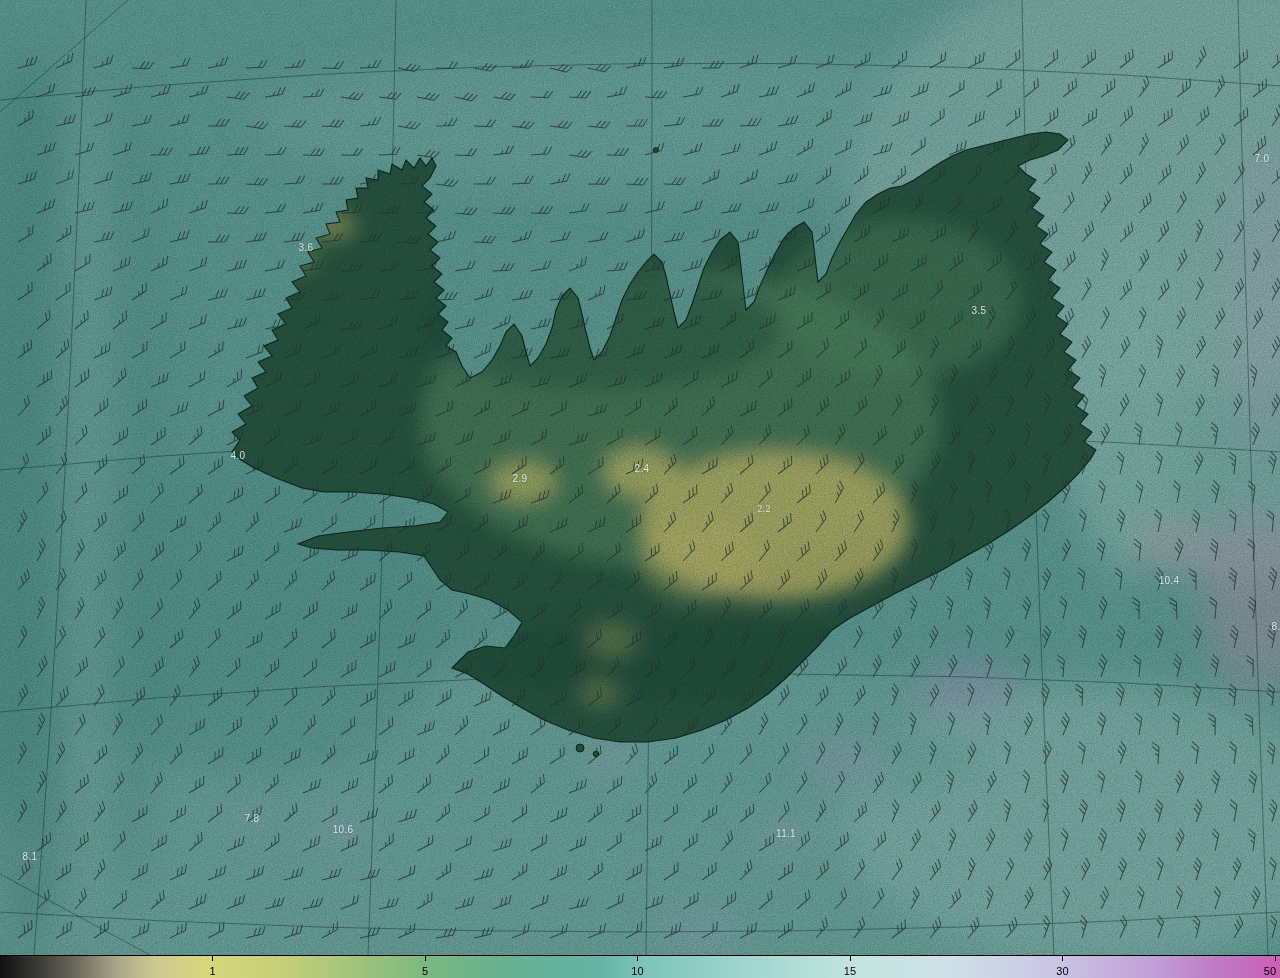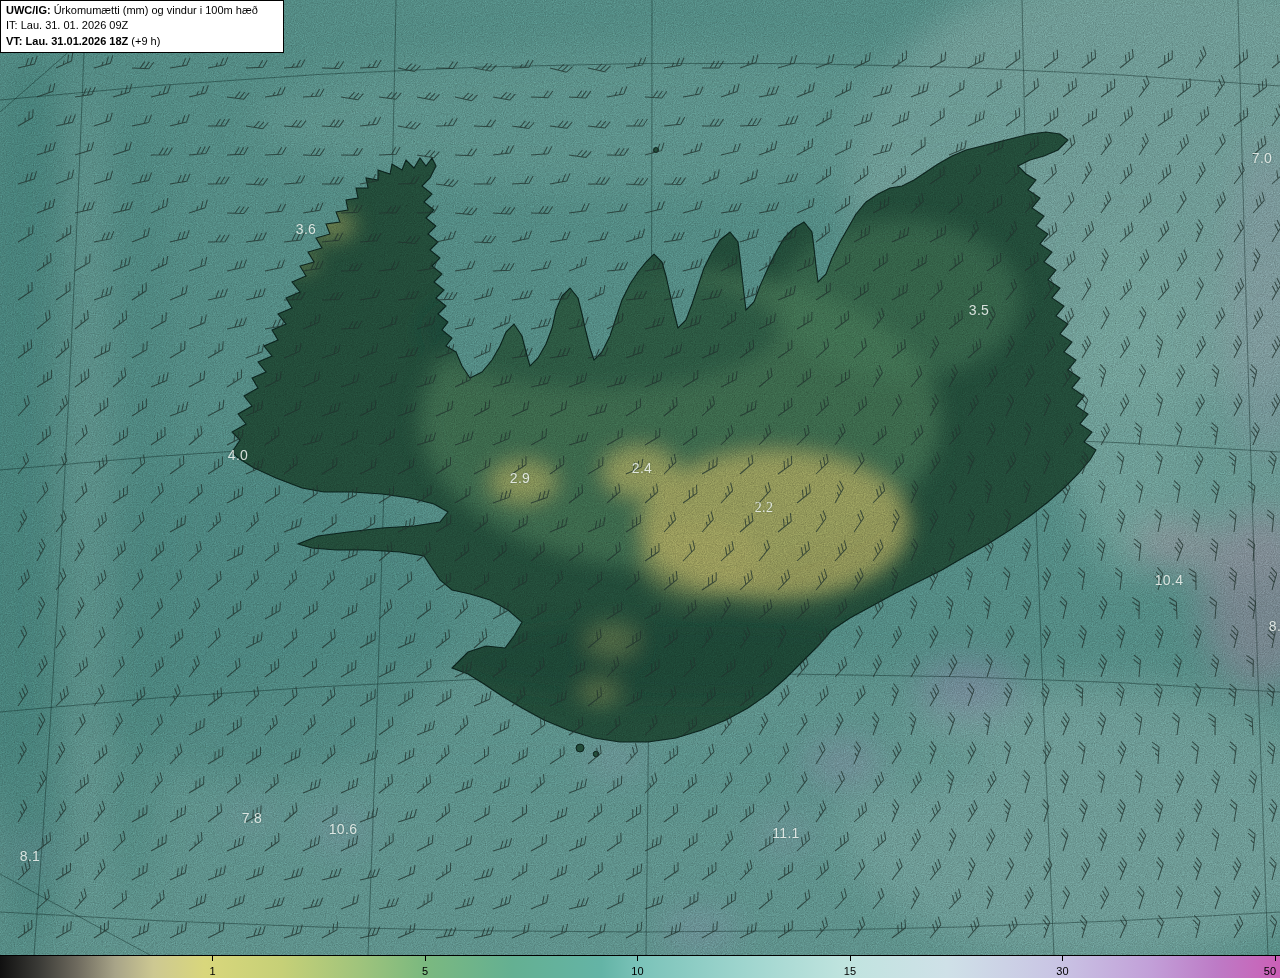--- a/index.html
+++ b/index.html
@@ -4,21 +4,21 @@
 <style>
   html,body{margin:0;padding:0;background:#222;}
   #app{
     position:relative;width:1280px;height:978px;overflow:hidden;
     font-family:"Liberation Sans",sans-serif;background:#72bdb4;
   }
   #map-svg{position:absolute;left:0;top:0;z-index:0;display:block;}
   #value-labels{position:absolute;left:0;top:0;width:1280px;height:955px;pointer-events:none;z-index:20;}
   .map-val{
     position:absolute;transform:translate(-50%,-50%);
-    font-size:14px;color:#eef3ef;opacity:.88;letter-spacing:.3px;
+    font-size:10px;color:#eef3ef;opacity:.88;letter-spacing:.3px;
     text-shadow:0 0 2px rgba(35,70,60,.55);white-space:nowrap;
   }
   .title-box{
     position:absolute;top:0;left:0;width:272px;background:#ffffff;
     border:1px solid #000;padding:2px 5px 3px 5px;font-size:11px;line-height:1.4;
     color:#000;z-index:30;
   }
   .tb-line{white-space:nowrap;}
   .colorbar{
     position:absolute;left:0;bottom:0;width:1280px;height:22px;
@@ -1161,46 +1161,35 @@
         <path d="M0 0L17 0M17 0L21.5 -7M12.5 0L17 -7M8 0L10.5 -3.5" transform="translate(1082 938) rotate(-73.6)"></path>
         <path d="M0 0L17 0M17 0L21.5 -7M12.5 0L17 -7" transform="translate(1120 938) rotate(-66.1)"></path>
         <path d="M0 0L17 0M17 0L21.5 -7M12.5 0L17 -7" transform="translate(1158 938) rotate(-70.9)"></path>
         <path d="M0 0L17 0M17 0L21.5 -7M12.5 0L17 -7M8 0L10.5 -3.5" transform="translate(1196 938) rotate(-76.5)"></path>
         <path d="M0 0L17 0M17 0L21.5 -7M12.5 0L17 -7M8 0L12.5 -7" transform="translate(1234 938) rotate(-58.6)"></path>
         <path d="M0 0L17 0M17 0L21.5 -7M12.5 0L17 -7" transform="translate(1272 938) rotate(-74.1)"></path>
       </g>
   </svg>
 
   <div id="value-labels">
-      <span class="map-val" style="left: 306px; top: 229px;">3.6</span>
+      <span class="map-val" style="left: 306px; top: 247px;">3.6</span>
       <span class="map-val" style="left: 979px; top: 310px;">3.5</span>
       <span class="map-val" style="left: 1262px; top: 158px;">7.0</span>
       <span class="map-val" style="left: 238px; top: 455px; text-align: center;">4.0</span>
       <span class="map-val" style="left: 520px; top: 478px;">2.9</span>
       <span class="map-val" style="left: 642px; top: 468px;">2.4</span>
       <span class="map-val" style="left: 764px; top: 508px; font-family: Liberation Serif, serif;">2.2</span>
       <span class="map-val" style="left: 1169px; top: 537px; margin-top: 43px;">10.4</span>
       <span class="map-val" style="left: 1252px; top: 626px; margin-left: 27px;">8.2</span>
       <span class="map-val" style="left: 252px; top: 818px;">7.8</span>
       <span class="map-val" style="left: 343px; top: 829px;">10.6</span>
       <span class="map-val" style="left: 30px; top: 856px;">8.1</span>
       <span class="map-val" style="left: 786px; top: 833px;">11.1</span>
     </div>
 
-  <div class="title-box">
-    <div class="tb-line">
-      <b>UWC/IG:</b>
-      <span>Úrkomumætti (mm) og vindur i 100m hæð</span>
-    </div>
-    <div class="tb-line">IT: Lau. 31. 01. 2026 09Z</div>
-    <div class="tb-line">
-      <b>VT: Lau. 31.01.2026 18Z</b>
-      <span>(+9 h)</span>
-    </div>
-  </div>
 
   <div class="colorbar">
     <div class="colorbar-gradient" id="colorbar-gradient" style="background: linear-gradient(to right, rgb(16, 16, 16) 0%, rgb(58, 58, 54) 3%, rgb(110, 106, 94) 6%, rgb(168, 164, 136) 9%, rgb(205, 200, 146) 12%, rgb(217, 215, 124) 16%, rgb(198, 208, 119) 22%, rgb(160, 196, 124) 28%, rgb(124, 185, 127) 33%, rgb(100, 176, 146) 40%, rgb(100, 180, 166) 47%, rgb(123, 195, 185) 50%, rgb(158, 213, 206) 58%, rgb(192, 228, 223) 66%, rgb(207, 225, 232) 74%, rgb(201, 195, 228) 83%, rgb(194, 159, 216) 90%, rgb(189, 123, 198) 95%, rgb(203, 95, 182) 100%);"></div>
     <div class="cb-mark" style="left:16.6%"></div>
     <div class="cb-mark" style="left:33.2%"></div>
     <div class="cb-mark" style="left:49.8%"></div>
     <div class="cb-mark" style="left:66.4%"></div>
     <div class="cb-mark" style="left:83.0%"></div>
     <div class="cb-mark" style="left:99.6%"></div>
     <span class="cb-tick" style="left:16.6%">1</span>

